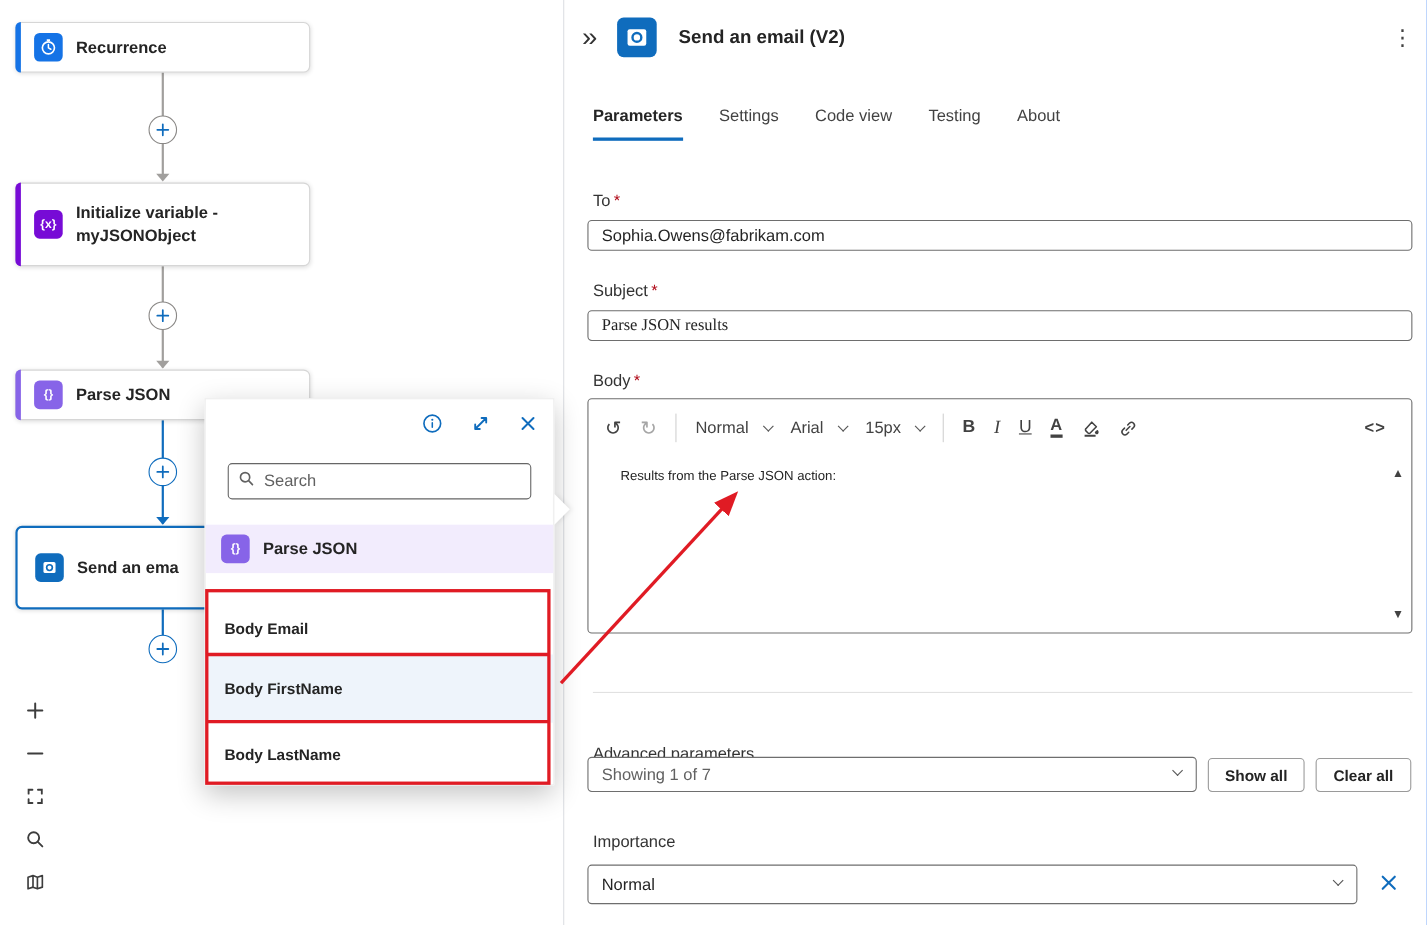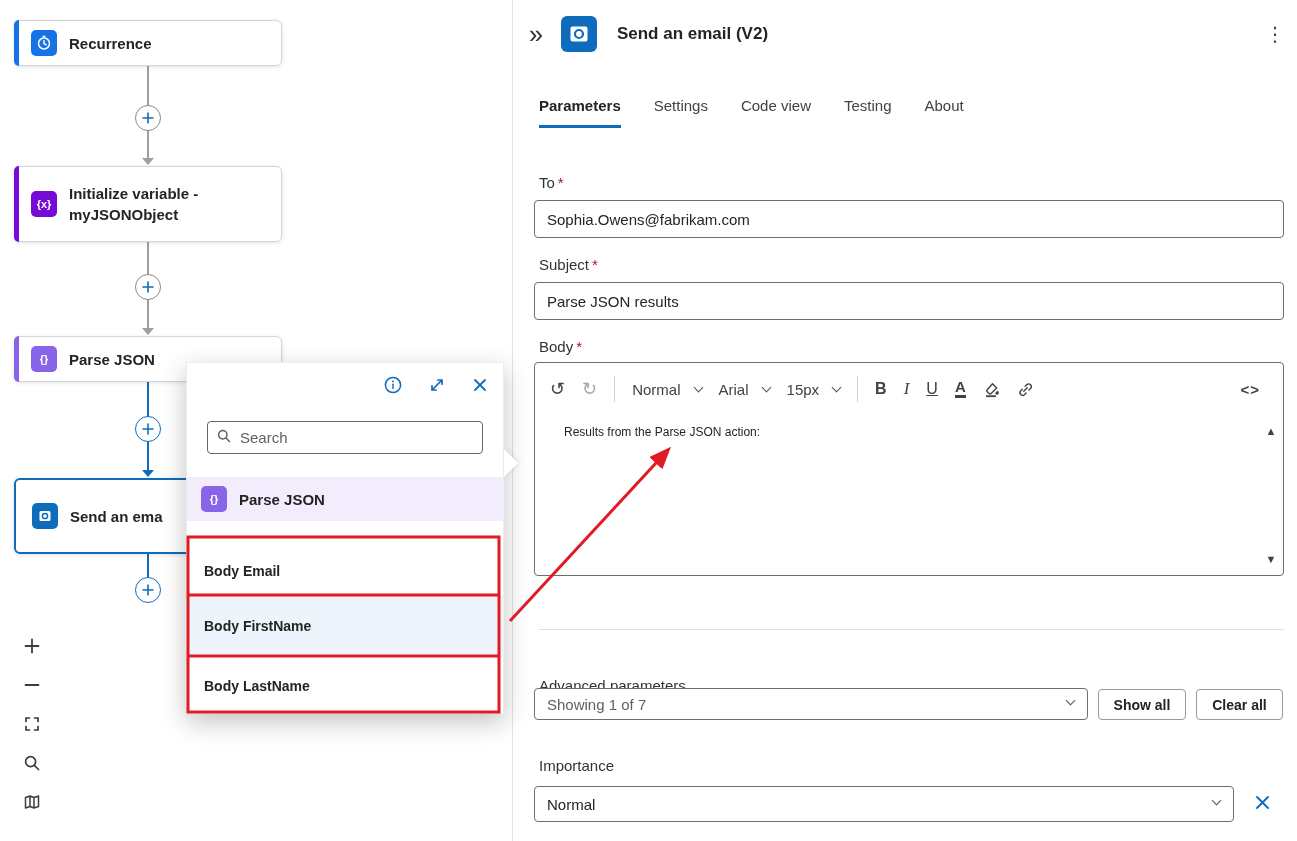--- a/index.html
+++ b/index.html
@@ -56,21 +56,21 @@
            display:flex; align-items:center; justify-content:center; }
   .ptitle { margin-left:20px; font-size:17px; font-weight:700; color:#242424; }
   .kebab { margin-left:auto; font-size:20px; color:#424242; background:none; border:none; cursor:pointer; }
 
   .tabs { position:absolute; top:97px; left:26px; display:flex; gap:33px; }
   .tab { font-size:15px; color:#424242; padding-bottom:11px; cursor:pointer; }
   .tab.active { font-weight:700; color:#242424; border-bottom:3px solid #0f6cbd; }
 
   .flabel { position:absolute; left:26px; font-size:15px; color:#333; }
   .req { color:#b10e1c; margin-left:3px; }
-  .tinput { position:absolute; left:21px; width:750px; height:38px; border:1px solid #6e6e6e; border-radius:4px;
+  .tinput { position:absolute; left:21px; width:750px; height:28px; border:1px solid #6e6e6e; border-radius:4px;
             font:15px "Liberation Sans", sans-serif; color:#242424; padding:0 12px; background:#fff; }
 
   .editor { position:absolute; left:21px; top:362px; width:750px; height:214px; border:1px solid #6e6e6e;
             border-radius:4px; background:#fff; }
   .etoolbar { display:flex; align-items:center; height:52px; padding:0 15px; gap:17px; color:#424242; }
   .tbtn { background:none; border:none; cursor:pointer; display:flex; align-items:center; color:#424242; }
   .tico { font-size:18px; color:#424242; }
   .redo .tico { color:#a6a6a6; }
   .tsep { width:1px; height:26px; background:#d1d1d1; }
   .dd { display:flex; align-items:center; gap:14px; font-size:15px; color:#424242; background:none; border:none; cursor:pointer; }
@@ -272,21 +272,21 @@
     </div>
 
     <div class="flabel" style="top:174px;">
       <span>To</span><span class="req">*</span>
     </div>
     <input class="tinput" style="top: 200px;" value="Sophia.Owens@fabrikam.com">
 
     <div class="flabel" style="top:256px;">
       <span>Subject</span><span class="req">*</span>
     </div>
-    <input class="tinput" style="top: 282px;" value="Parse JSON results">
+    <input class="tinput" style="top: 282px; font-family: Liberation Serif, serif;" value="Parse JSON results">
 
     <div class="flabel" style="top:338px;">
       <span>Body</span><span class="req">*</span>
     </div>
 
     <div class="editor">
       <div class="etoolbar">
         <button class="tbtn">
             <span class="tico">↺</span>
           </button>

